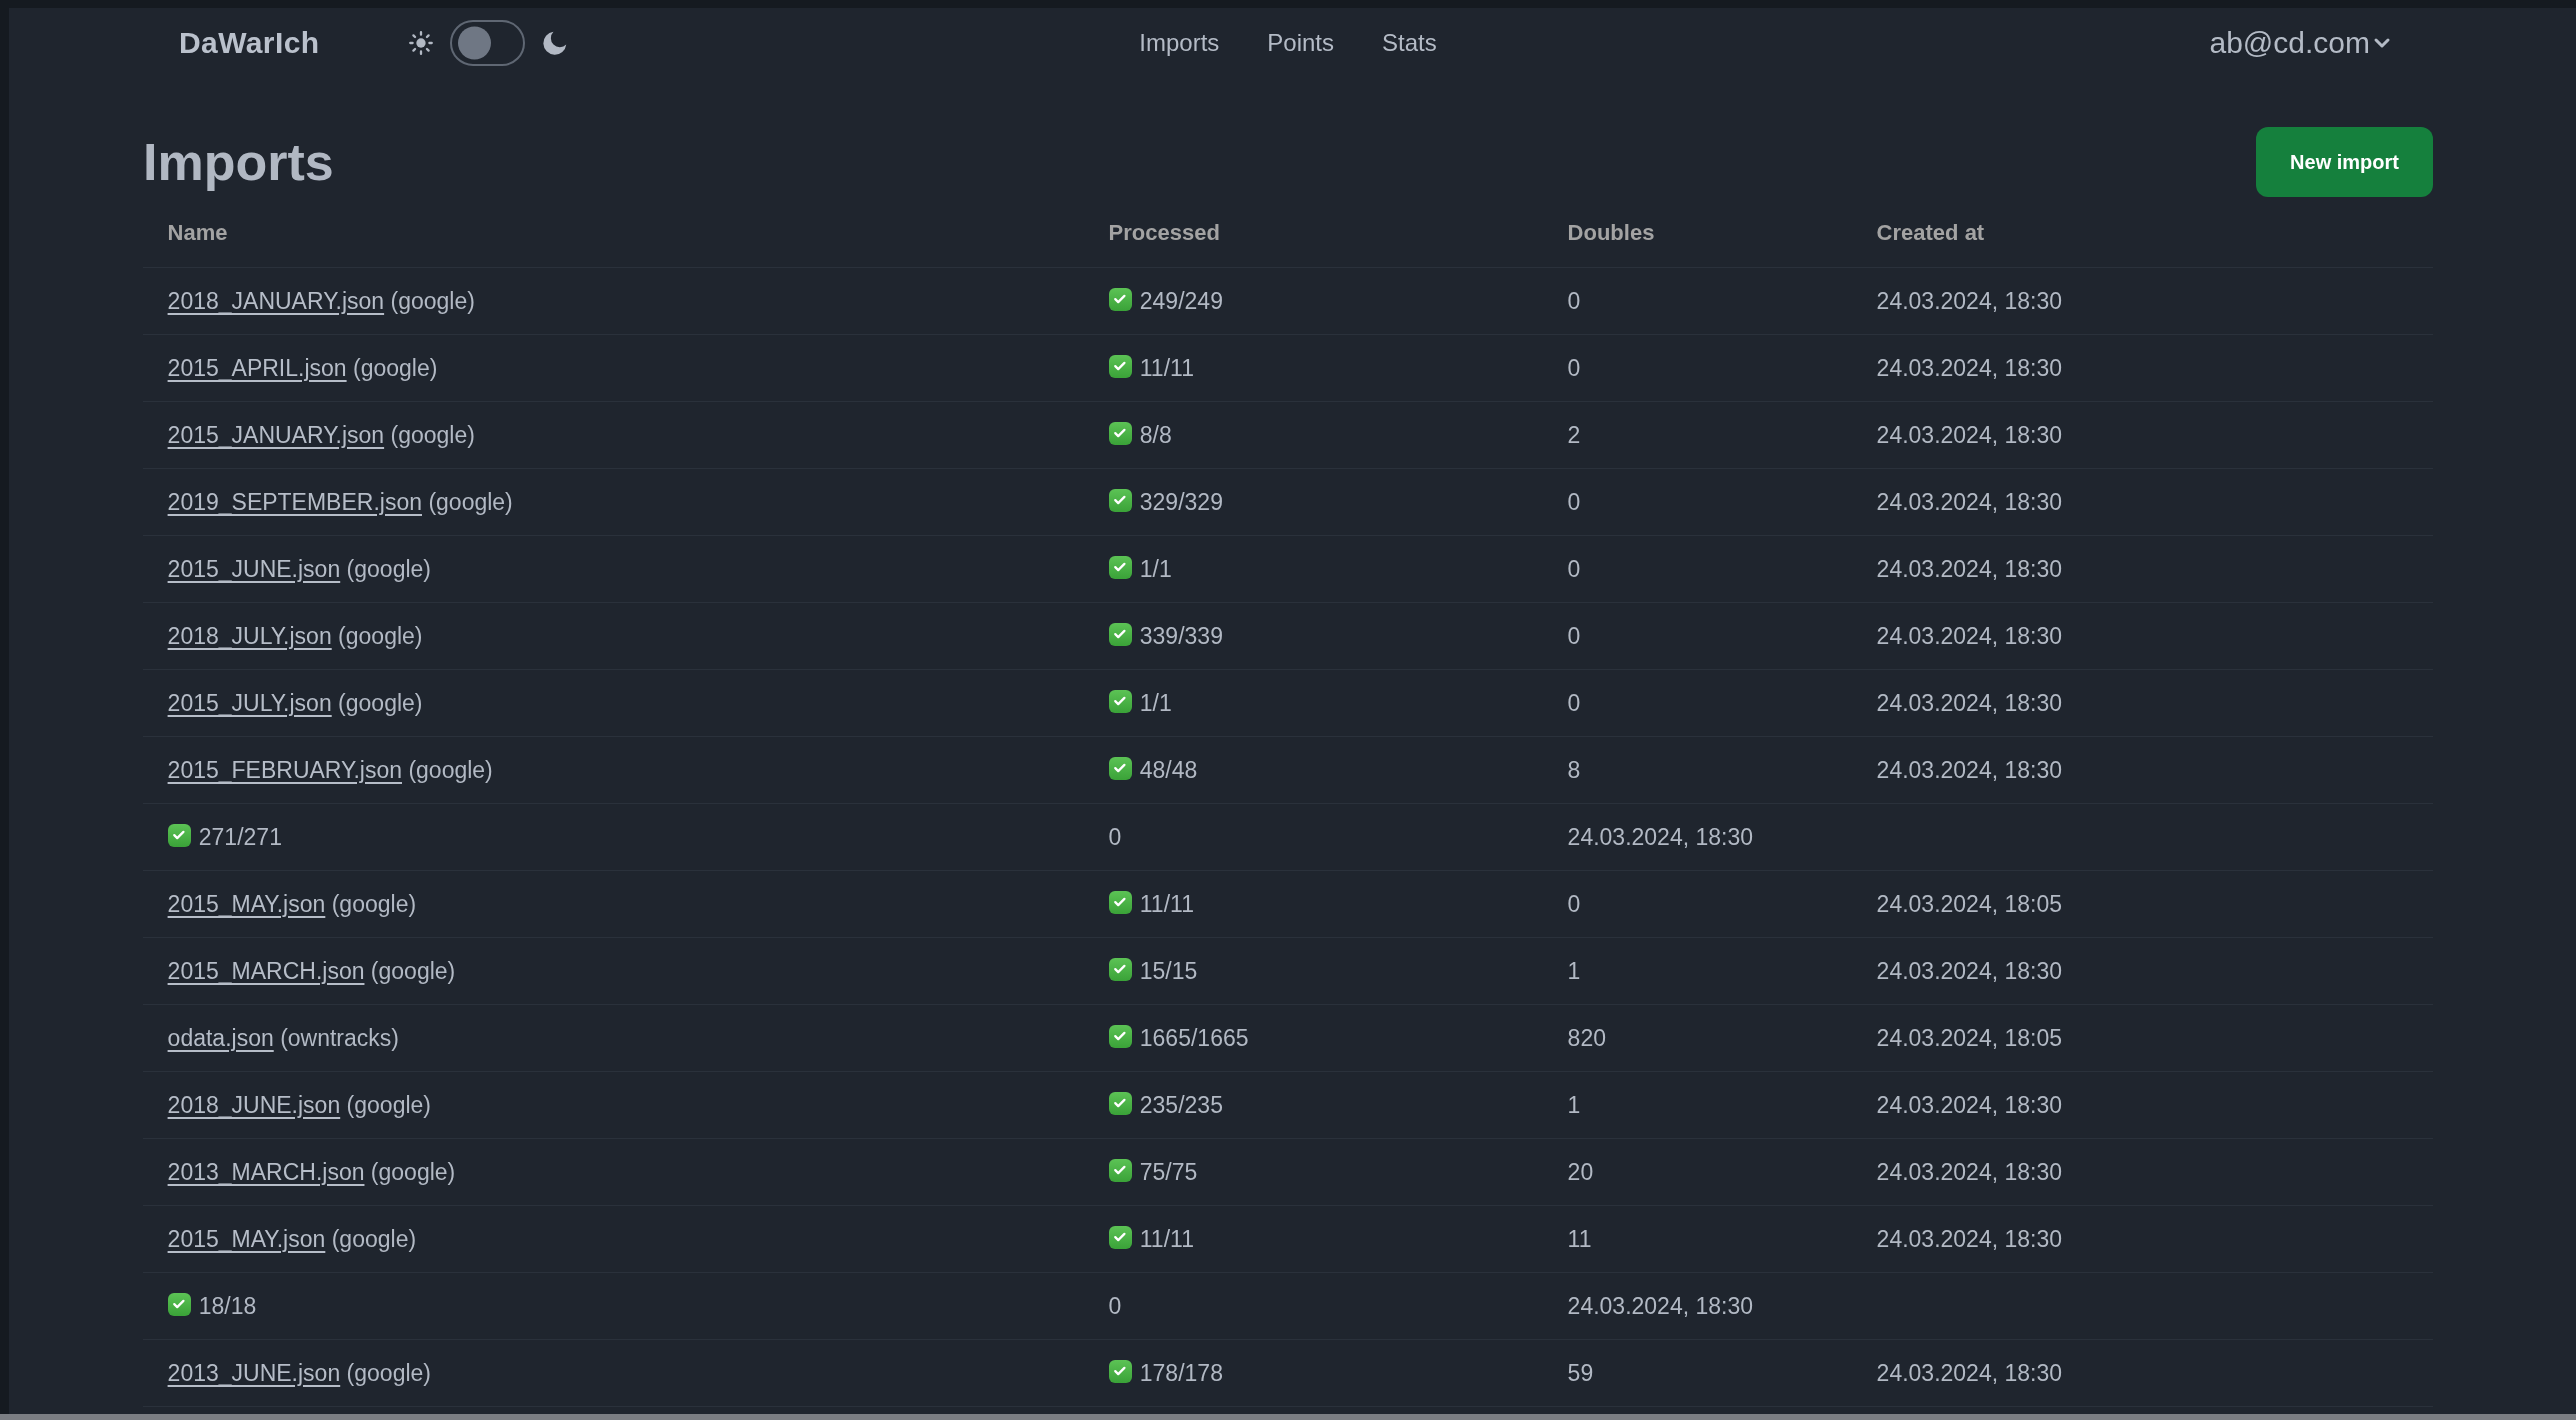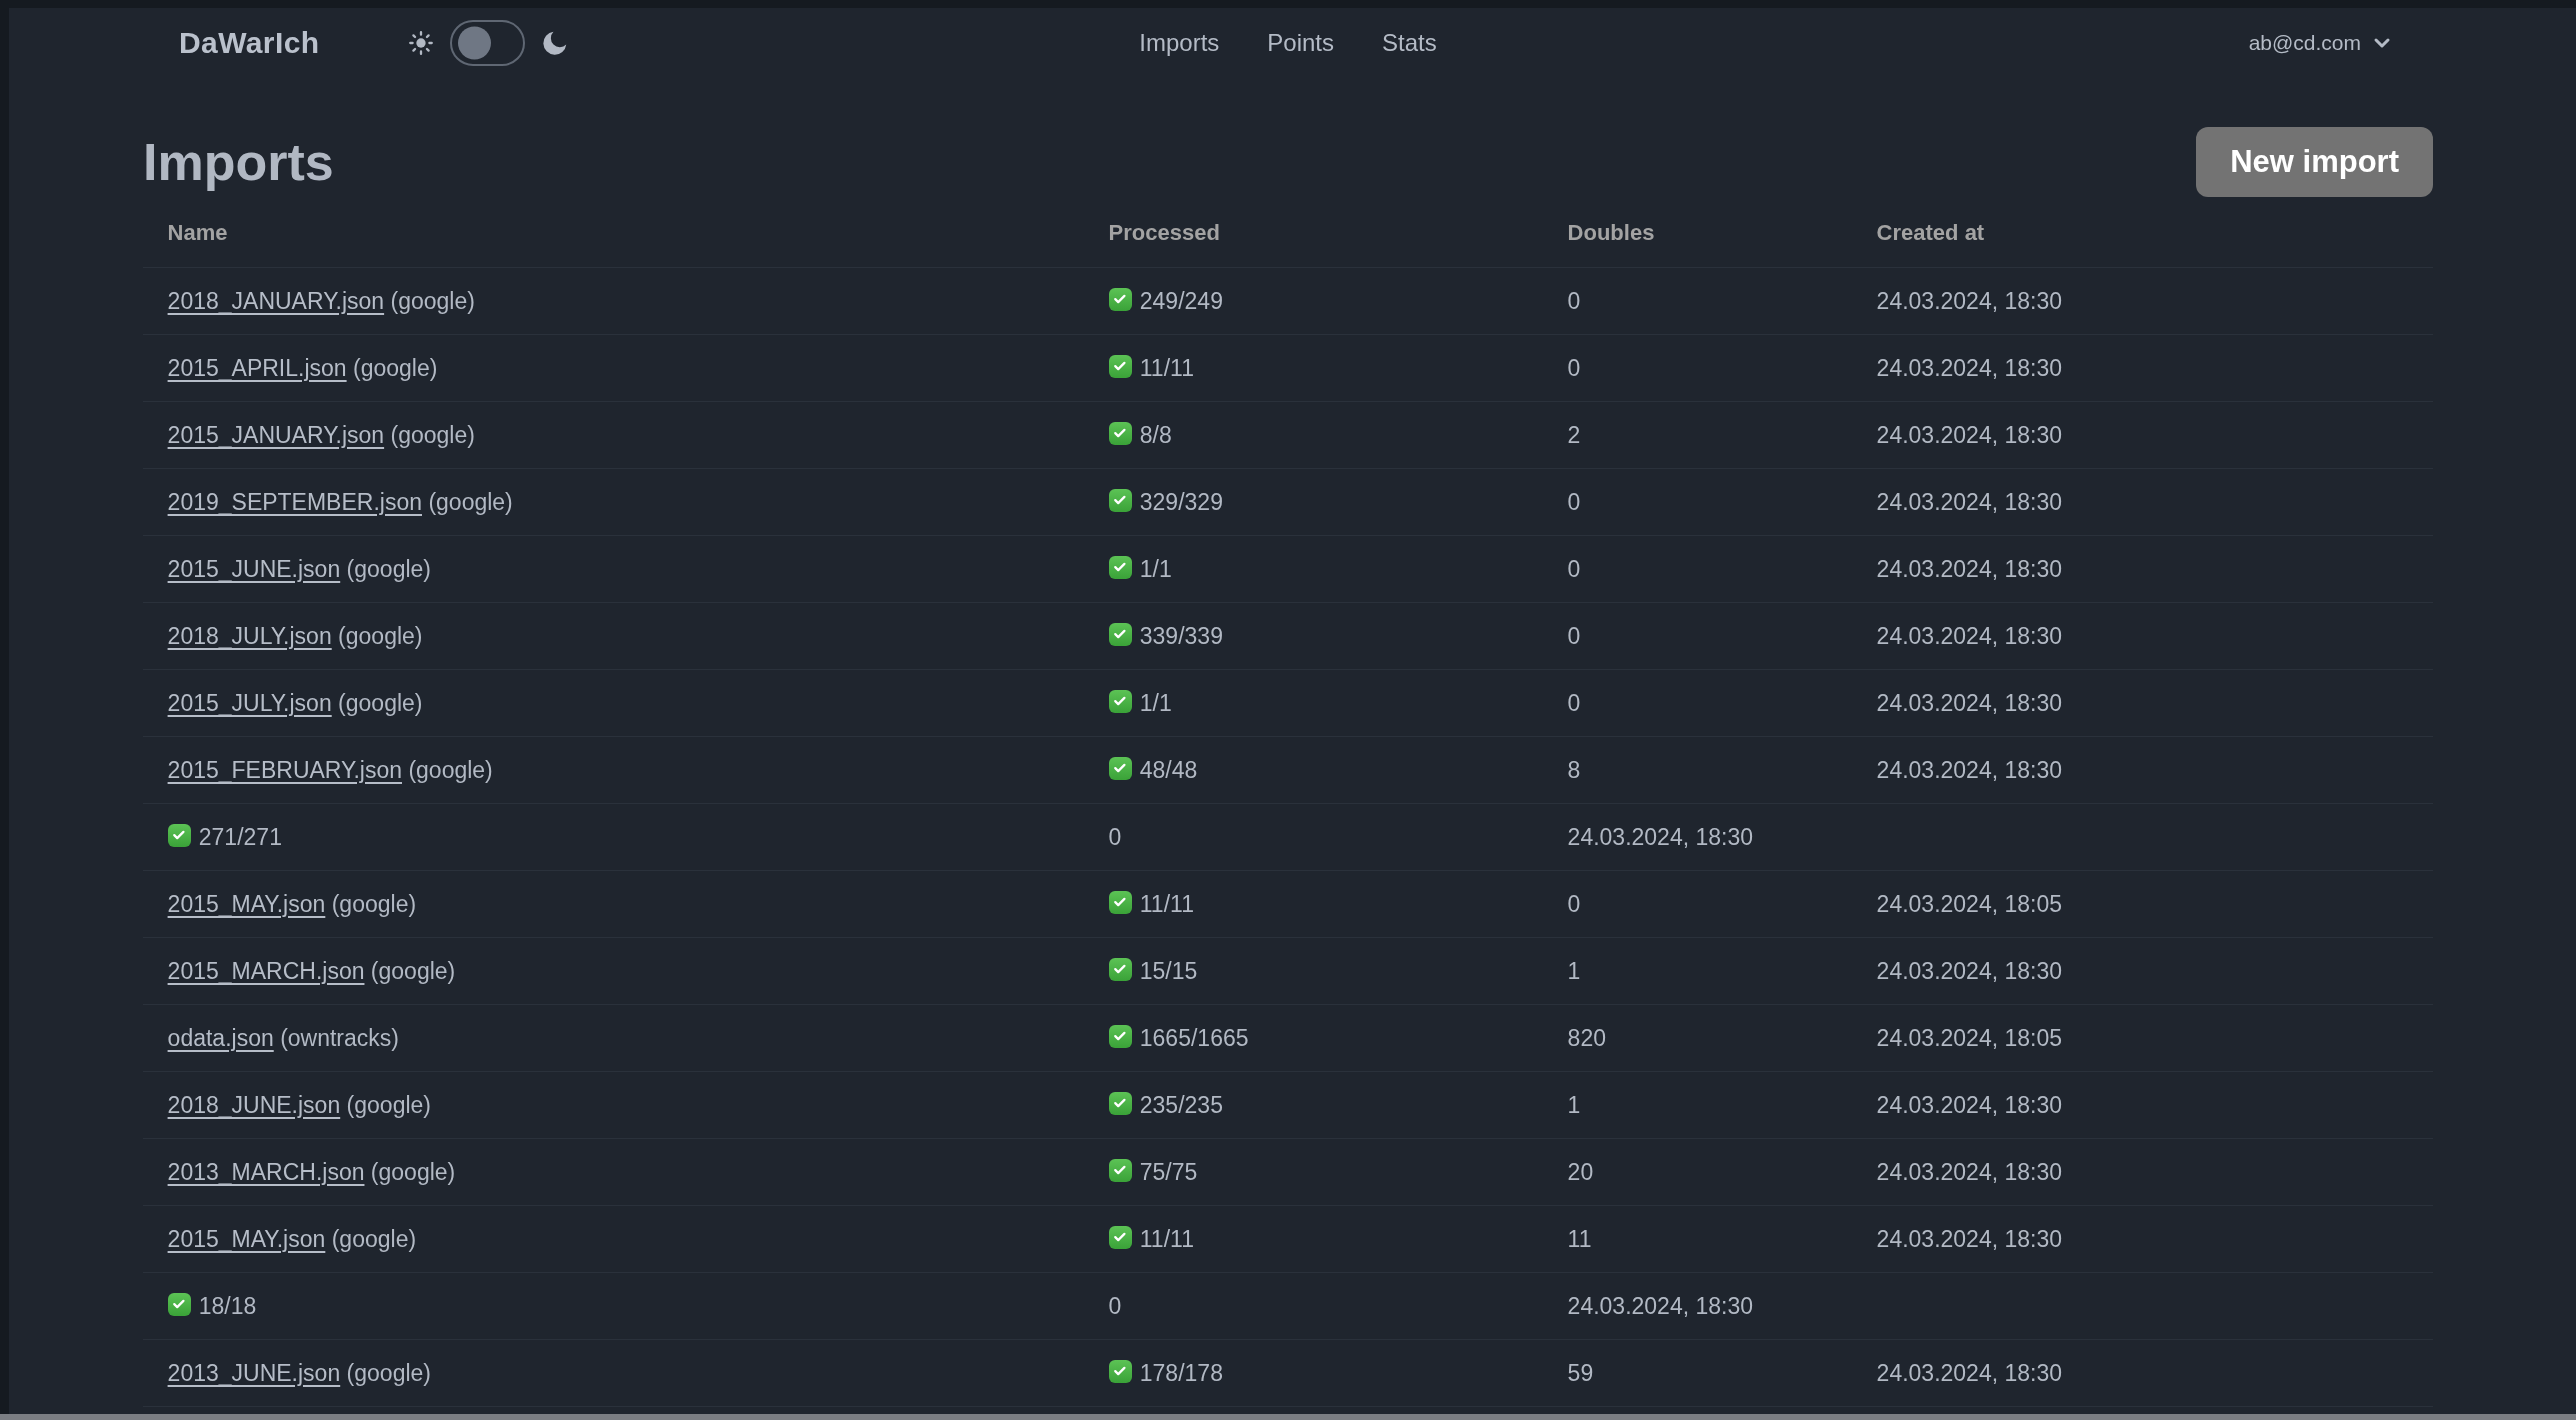--- a/index.html
+++ b/index.html
@@ -19,30 +19,30 @@
 
   
   .navbar { height: 86px; display: flex; align-items: center; padding: 0 182px 0 179px; position: relative; }
   .brand { font-size: 30px; font-weight: 700; color: #bac1cc; letter-spacing: 0.4px; text-decoration: none; cursor: pointer; }
   .theme-toggle-group { display: flex; align-items: center; gap: 15px; margin-left: 88px; }
   .sun-icon, .moon-icon { color: #b2b9c4; display: inline-flex; }
   .toggle { width: 75px; height: 46px; border: 2.2px solid #5f6773; border-radius: 46px; position: relative; cursor: pointer; }
   .toggle .knob { position: absolute; left: 5.2px; top: 50%; transform: translateY(-50%); width: 33px; height: 33px; border-radius: 50%; background: #6f7784; }
   .nav-links { position: absolute; left: 50%; transform: translateX(-50%); display: flex; gap: 48px; }
   .nav-links a { color: #b4bbc6; font-size: 24px; text-decoration: none; cursor: pointer; }
-  .user-menu { margin-left: auto; display: flex; align-items: center; gap: 9px; font-size: 21px; color: #b4bbc6; cursor: pointer; }
+  .user-menu { margin-left: auto; display: flex; align-items: center; font-size: 30px; color: #b4bbc6; cursor: pointer; }
   .chevron-down { display: inline-flex; color: #b4bbc6; }
 
   
   .content { width: 2290px; margin: 0 auto; }
   .page-header { display: flex; justify-content: space-between; align-items: center; margin-top: 40px; height: 72px; }
   .page-title { font-size: 52px; font-weight: 700; color: #b1b8c3; }
   .new-import-btn {
-    background: #737373; color: #ffffff;
-    font-family: inherit; font-size: 31px; font-weight: 600;
+    background: #15803d; color: #ffffff;
+    font-family: inherit; font-size: 20px; font-weight: 600;
     border: none; border-radius: 12px; height: 70px; padding: 0 34px; cursor: pointer;
   }
 
   
   .thead, .trow { display: grid; grid-template-columns: 941px 459px 309px 581px; }
   .th, .td { padding: 0 24.6px; }
   .thead { height: 69px; align-items: center; font-size: 22px; font-weight: 700; color: #a3a3a3; }
   .trow { height: 67px; align-items: center; border-top: 0.7px solid #2a313b; font-size: 23px; }
   .file-link { color: #b6bdc8; text-decoration: underline; text-underline-offset: 3.7px; text-decoration-thickness: 1.5px; cursor: pointer; }
   .source { color: #b2b9c4; }

